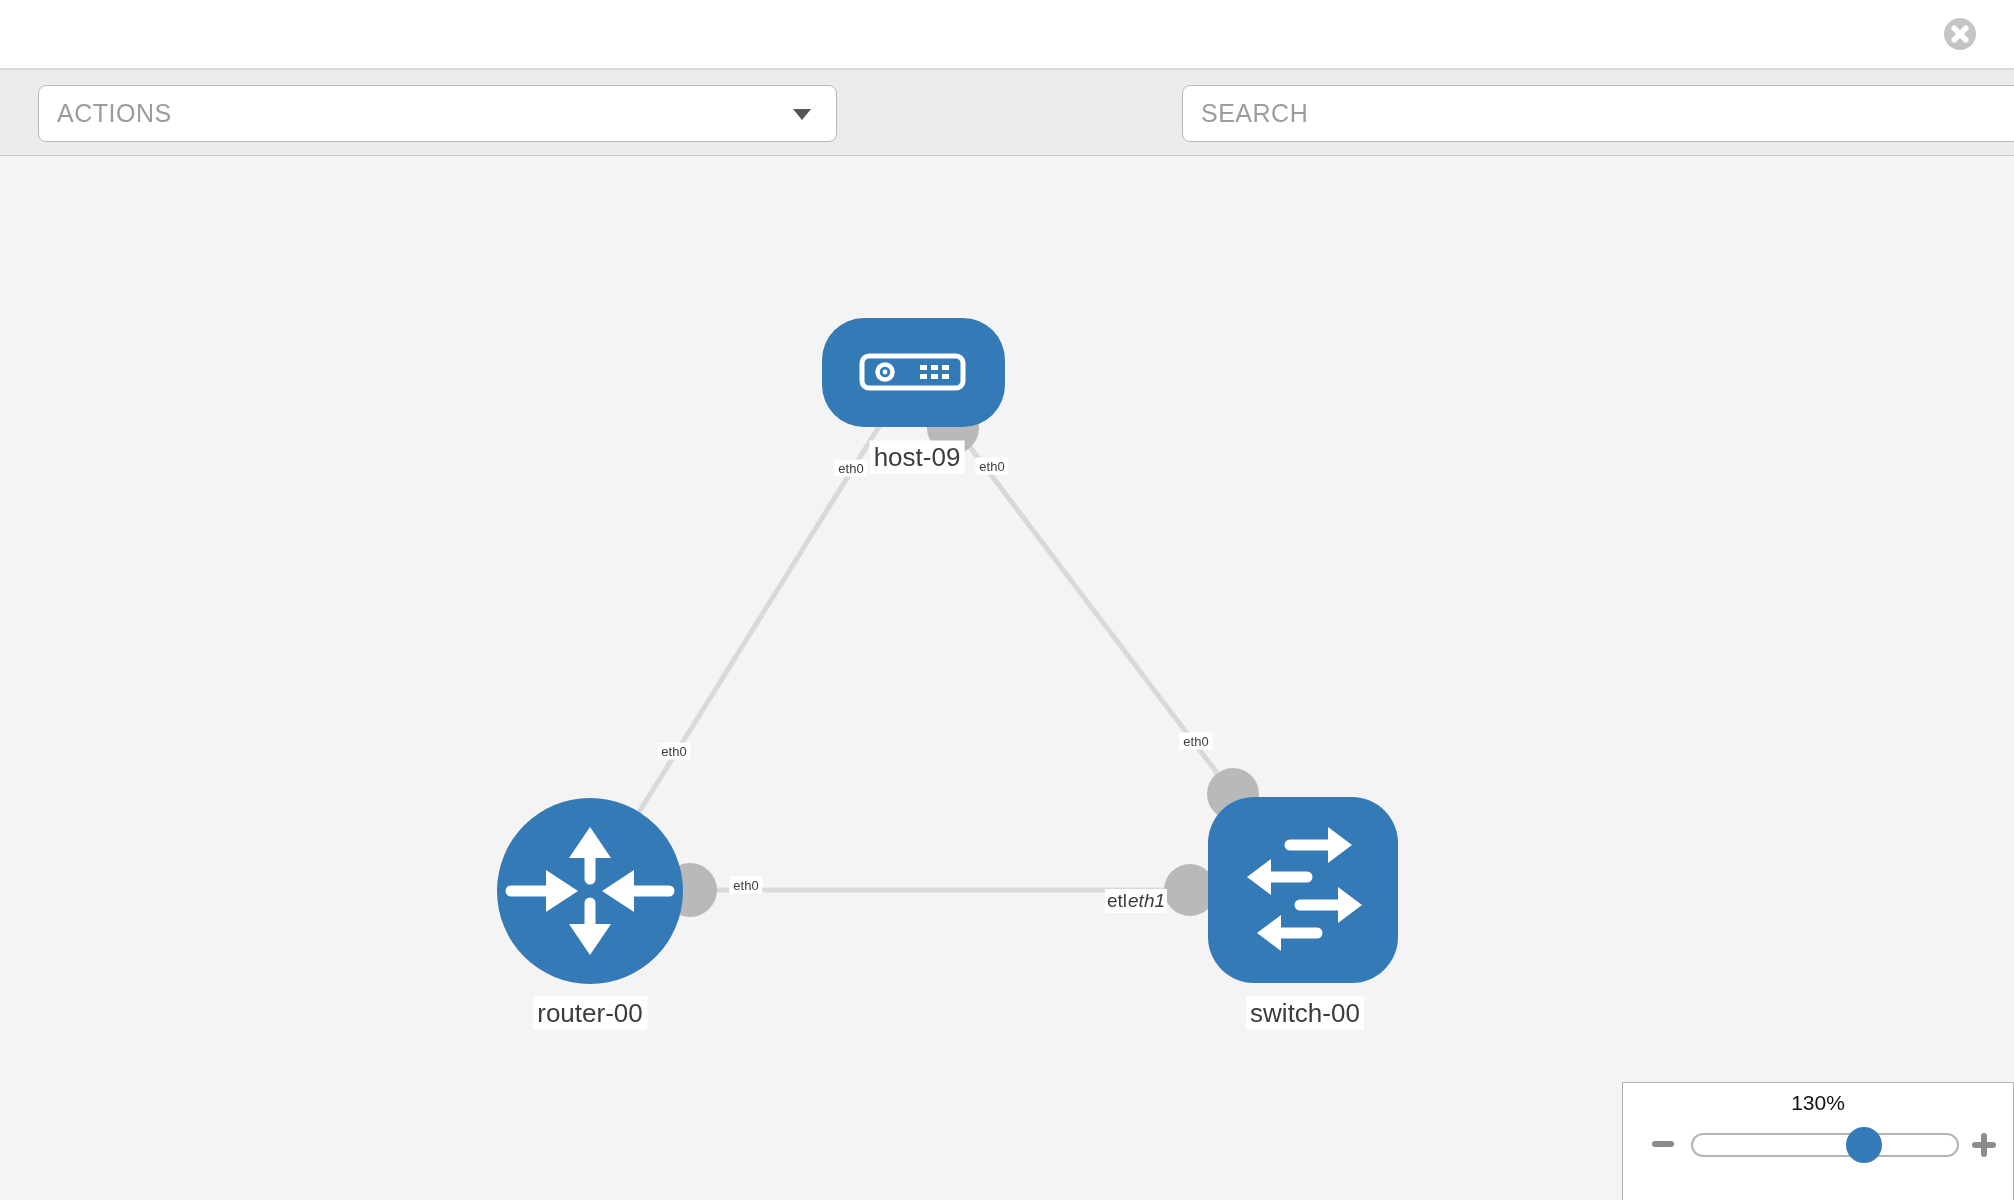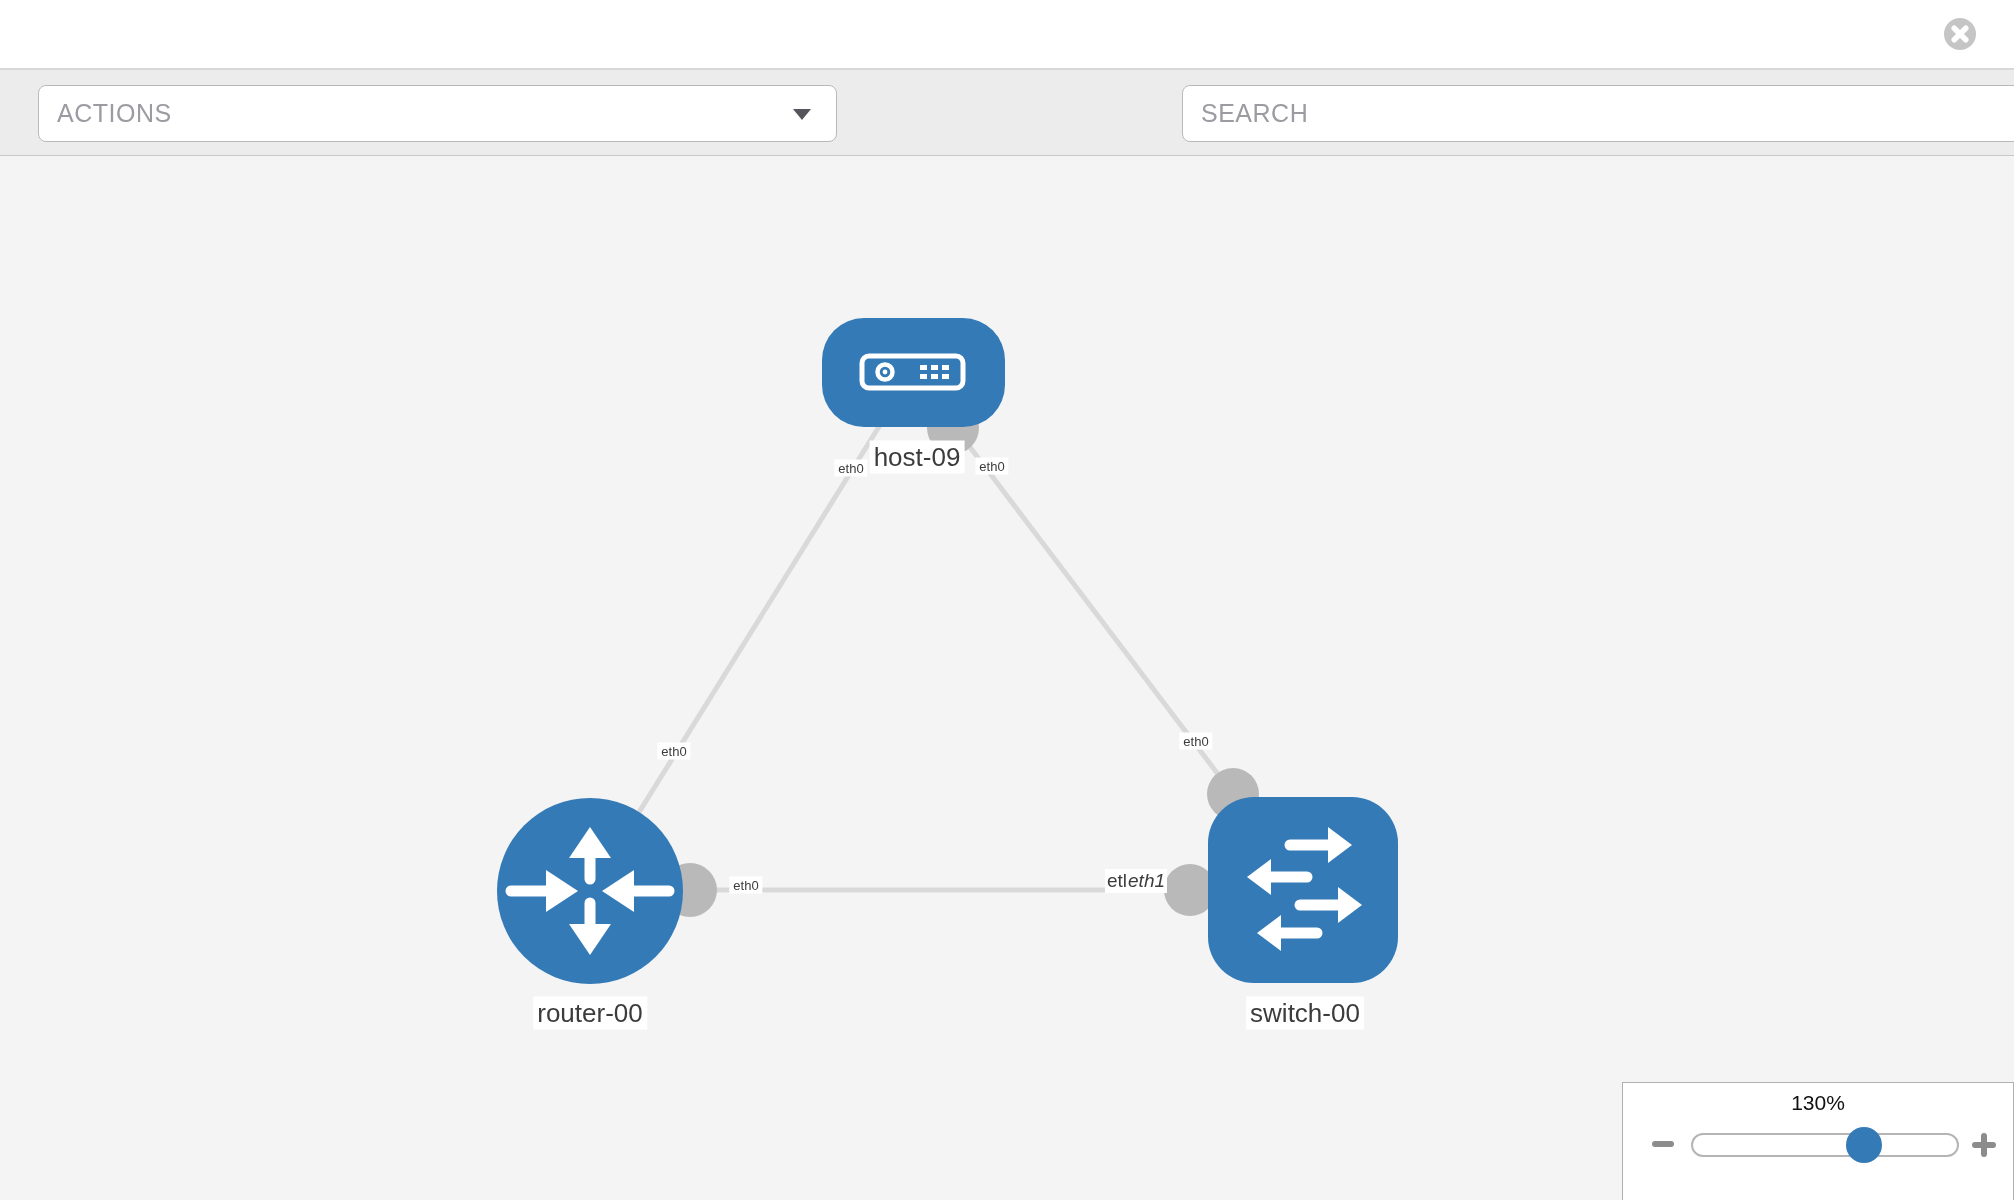--- a/index.html
+++ b/index.html
@@ -21,21 +21,21 @@
   .tool-icon { position:absolute; top:99px; width:32px; height:32px; cursor:pointer; }
   .tool-icon svg { width:100%; height:100%; }
 
   
   .canvas { position:absolute; left:0; top:156px; width:2014px; height:1044px; background:#f4f4f4; }
   .canvas svg.graph { position:absolute; left:0; top:0; }
 
   .glabel { position:absolute; transform:translate(-50%,-50%); background:#ffffff; color:#3c3c3c; white-space:nowrap; }
   .node-label { font-size:26px; padding:1px 4px; }
   .if-label { font-size:13px; padding:1px 4px; }
-  .overlap-row { position:absolute; transform:translate(-50%,-50%); display:flex; white-space:nowrap; }
+  .overlap-row { position:absolute; transform:translate(-50%,-50%); display:flex; white-space:nowrap;margin-top:20px; }
   .overlap-row span { background:#ffffff; color:#3c3c3c; font-size:19px; padding:1px 2px; }
   .overlap-row .front { margin-left:-3px;font-style:italic; }
 
   
   .zoom-panel { position:absolute; left:1622px; top:1082px; width:392px; height:140px; background:#ffffff; border:1px solid #b0b0b0; }
   .zoom-pct { position:absolute; left:0; top:8px; width:100%; text-align:center; font-size:21px; color:#111111; }
   .zoom-minus { position:absolute; left:29px; top:58px; width:22px; height:6px; background:#8c8c8c; border-radius:3px; cursor:pointer; }
   .zoom-track { position:absolute; left:68px; top:50px; width:268px; height:24px; background:#ffffff; border:2px solid #b5b5b5; border-radius:13px; cursor:pointer; }
   .zoom-knob { position:absolute; left:223px; top:44px; width:36px; height:36px; border-radius:50%; background:#337ab7; cursor:pointer; }
   .zoom-plus { position:absolute; left:349px; top:50px; width:24px; height:24px; cursor:pointer; }

